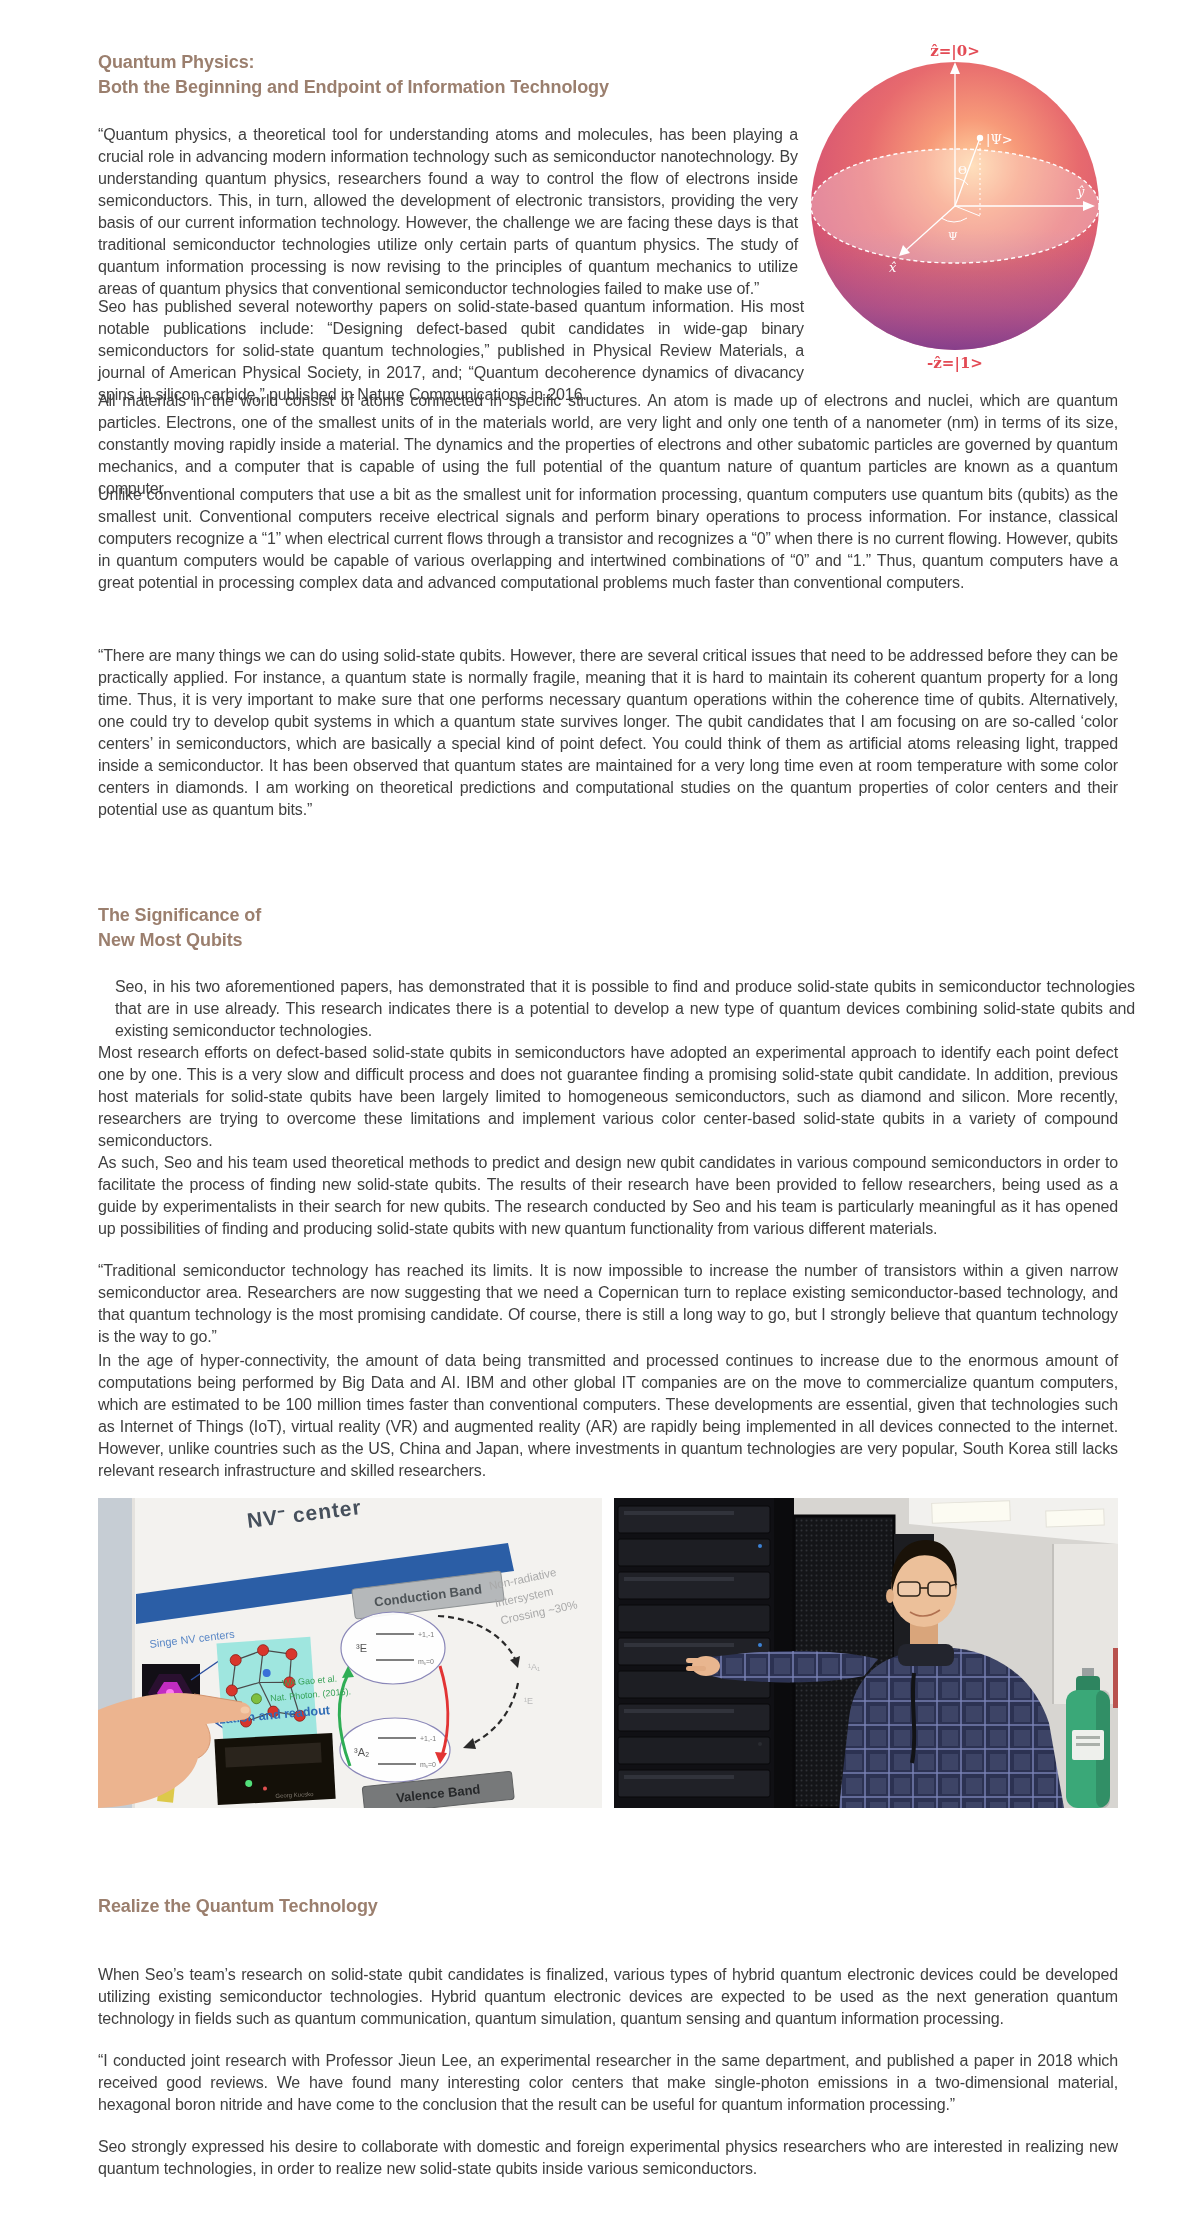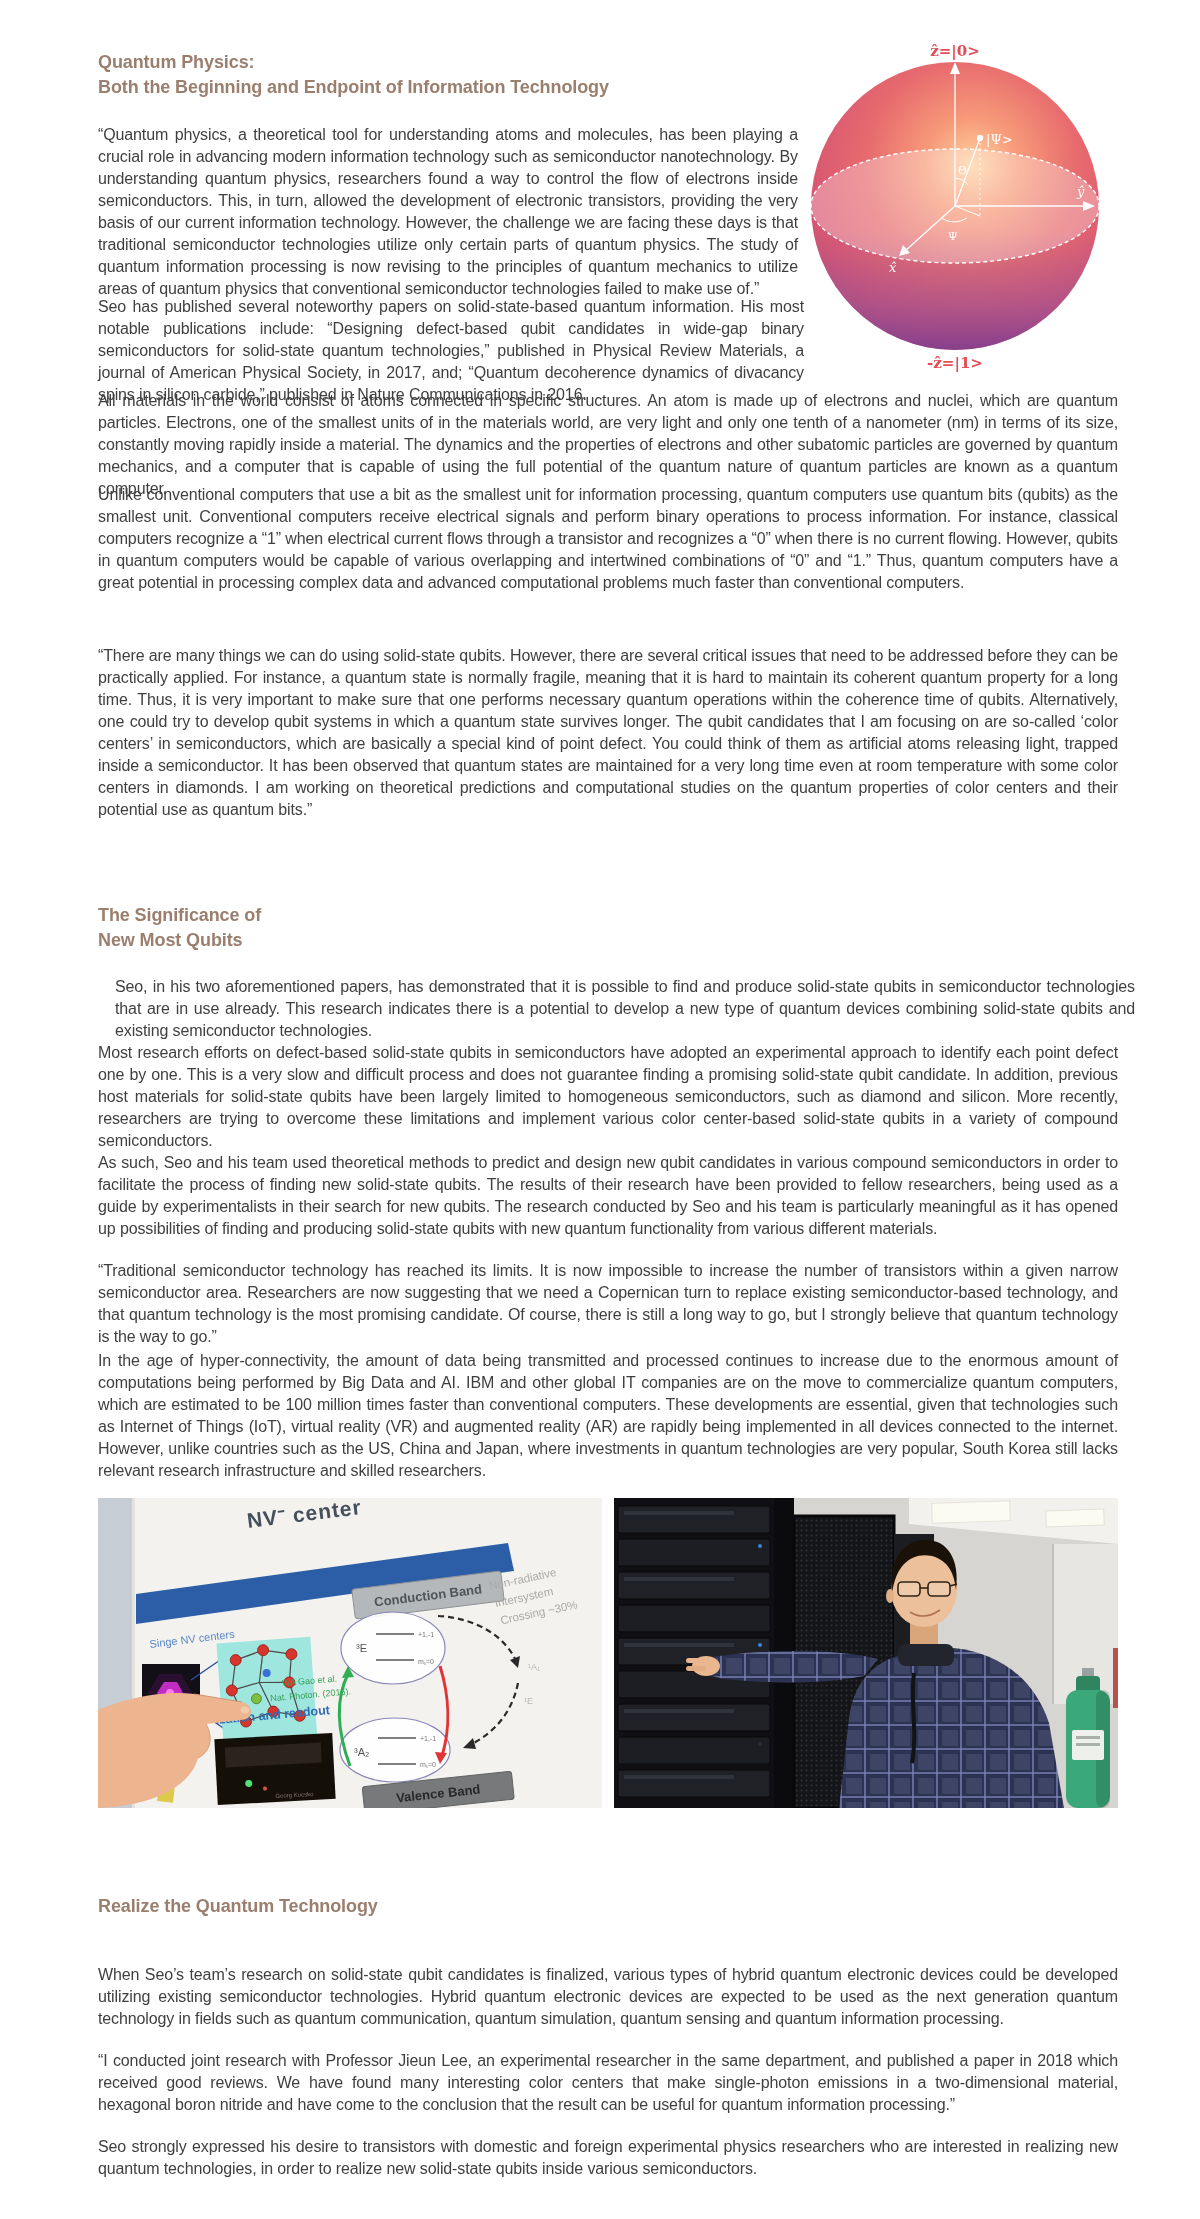--- a/index.html
+++ b/index.html
@@ -301,15 +301,15 @@
       </svg>
     </div>
   </div>
 
   <div class="heading" style="left:98px;top:1894px;width:600px;">
     <span>Realize the Quantum Technology</span>
   </div>
 
   <div class="para" style="left:98px;top:1964px;width:1020px;">When Seo’s team’s research on solid-state qubit candidates is finalized, various types of hybrid quantum electronic devices could be developed utilizing existing semiconductor technologies. Hybrid quantum electronic devices are expected to be used as the next generation quantum technology in fields such as quantum communication, quantum simulation, quantum sensing and quantum information processing.</div>
   <div class="para" style="left:98px;top:2050px;width:1020px;">“I conducted joint research with Professor Jieun Lee, an experimental researcher in the same department, and published a paper in 2018 which received good reviews. We have found many interesting color centers that make single-photon emissions in a two-dimensional material, hexagonal boron nitride and have come to the conclusion that the result can be useful for quantum information processing.”</div>
-  <div class="para" style="left:98px;top:2136px;width:1020px;">Seo strongly expressed his desire to transistors with domestic and foreign experimental physics researchers who are interested in realizing new quantum technologies, in order to realize new solid-state qubits inside various semiconductors.</div>
+  <div class="para" style="left:98px;top:2136px;width:1020px;">Seo strongly expressed his desire to collaborate with domestic and foreign experimental physics researchers who are interested in realizing new quantum technologies, in order to realize new solid-state qubits inside various semiconductors.</div>
 
 </div>
 
 </body></html>

